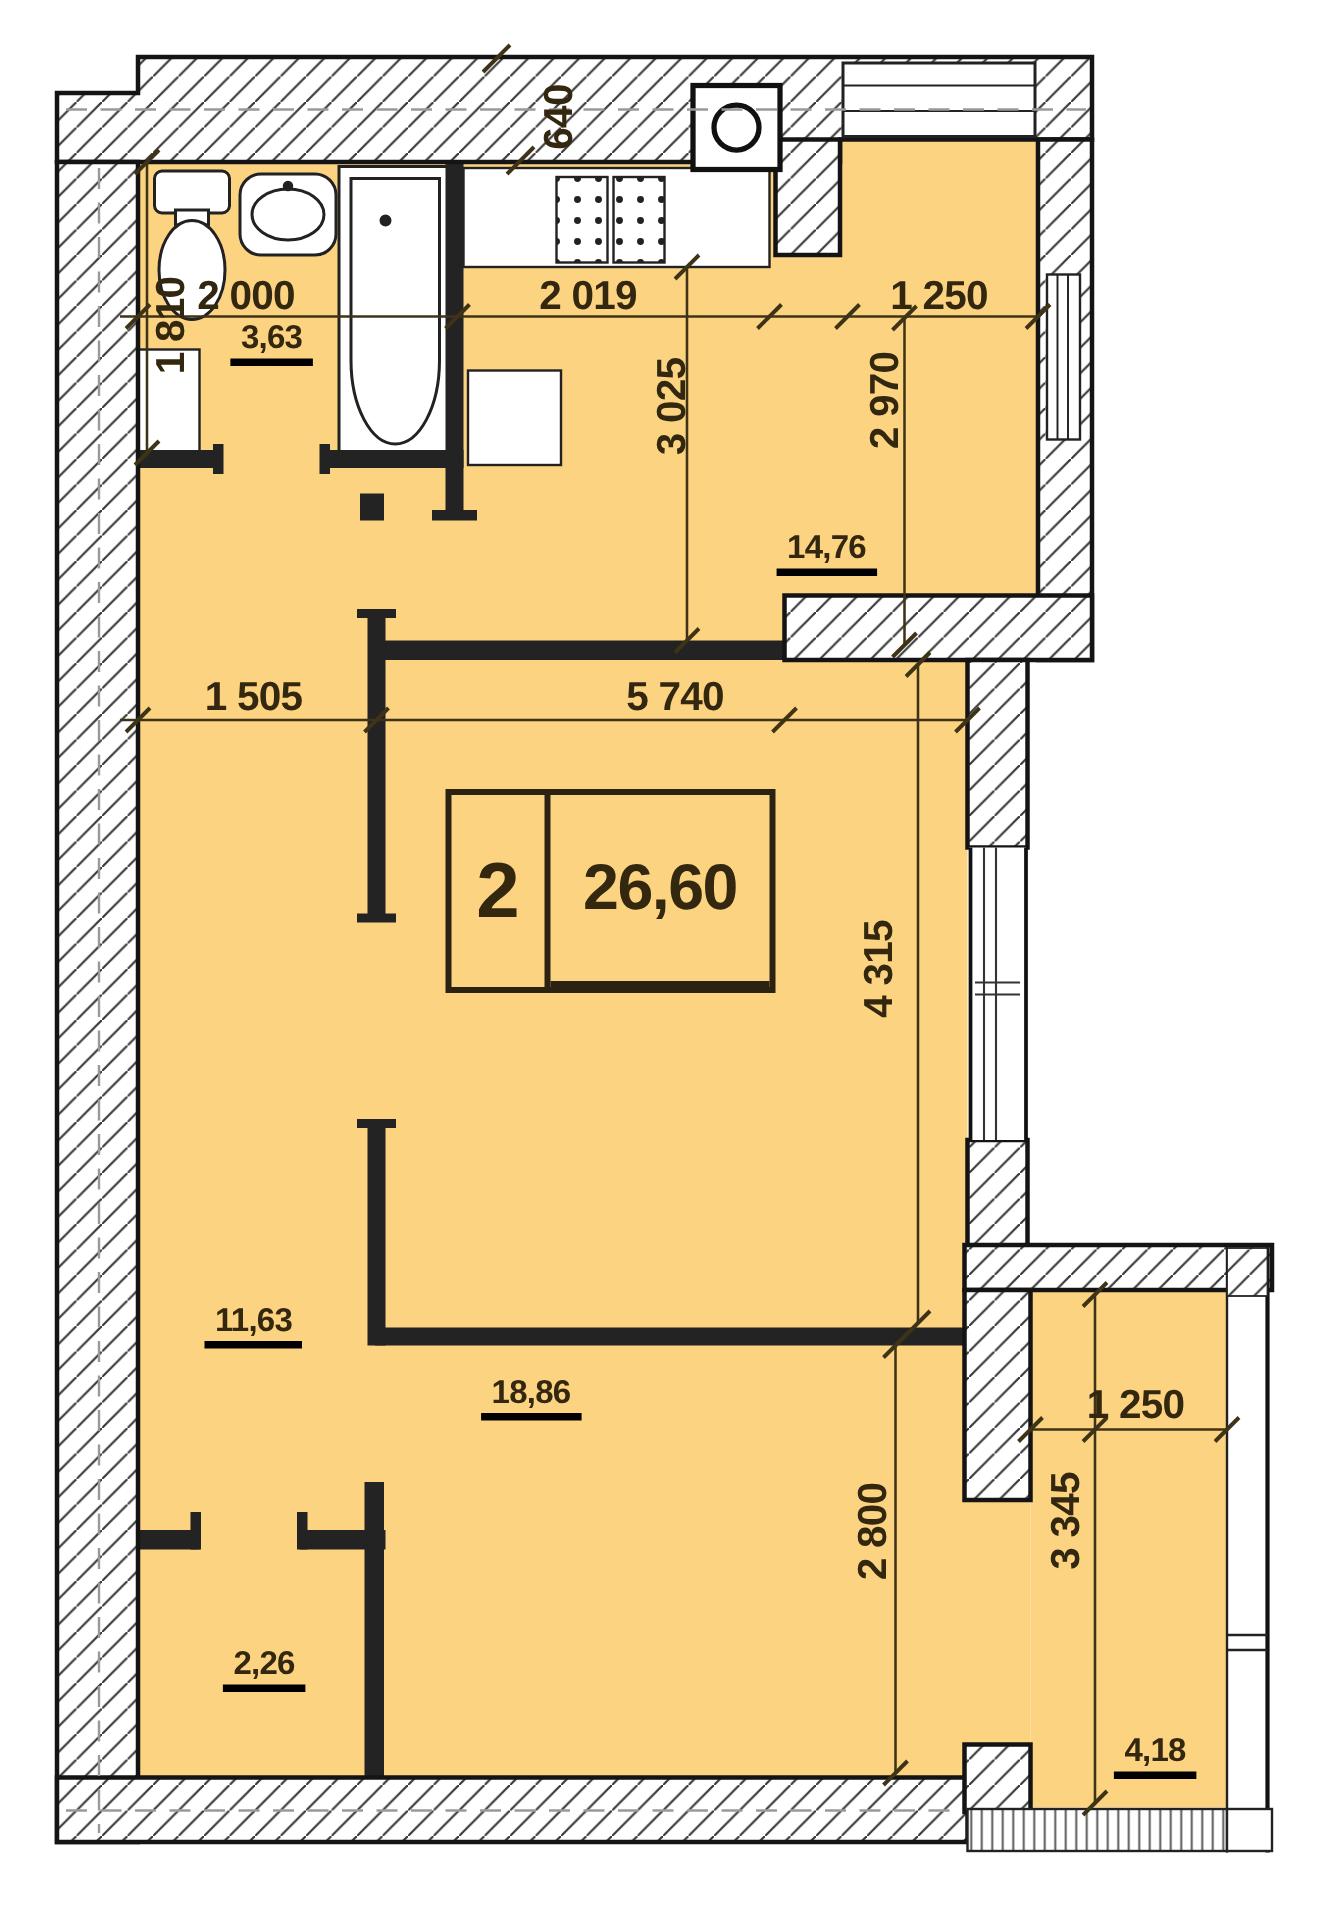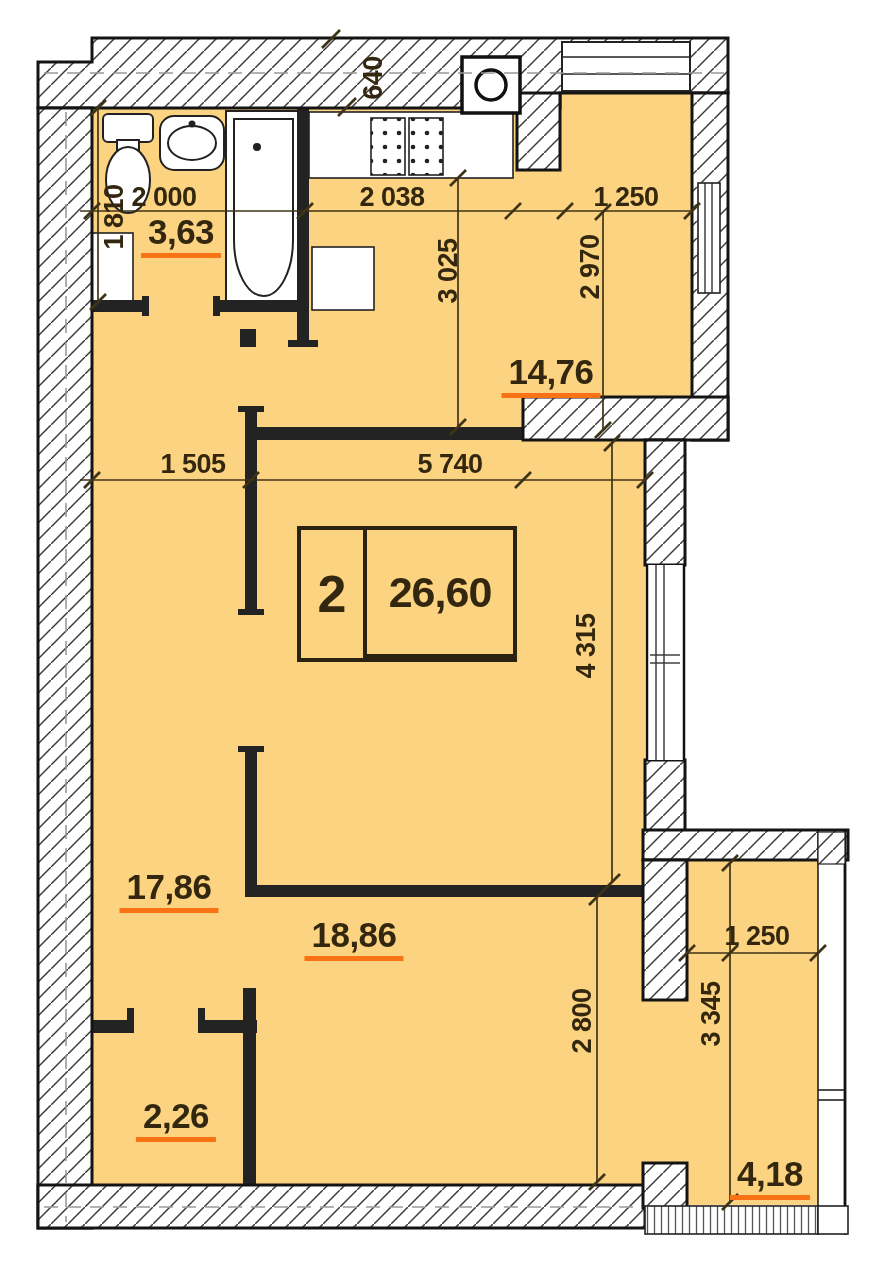--- a/index.html
+++ b/index.html
@@ -1,21 +1,21 @@
 <!DOCTYPE html>
 <html><head>
 <meta charset="utf-8">
 <style>
   html,body{margin:0;padding:0;background:#fff;}
   #stage{position:relative;width:881px;height:1280px;background:#fff;overflow:hidden;
          font-family:"Liberation Sans", sans-serif;}
   #plan-svg{position:absolute;left:0;top:0;}
   .lbl{position:absolute;color:#33270f;font-weight:bold;white-space:nowrap;
        transform:translateX(-50%);letter-spacing:-0.5px;}
-  .area{font-size:35px;border-bottom:5px solid #f97316;padding:0 7px 1px 7px;}
+  .area{font-size:22px;border-bottom:5px solid #000000;padding:0 7px 1px 7px;}
   .dim{font-size:27px;}
   .vdim{position:absolute;color:#33270f;font-weight:bold;white-space:nowrap;
         font-size:27px;letter-spacing:-0.5px;
         transform:translate(-50%,-50%) rotate(-90deg);}
   #unit-box{position:absolute;left:297px;top:526px;width:212px;height:128px;
             border:4px solid #2b2212;display:flex;color:#33270f;font-weight:bold;}
   #unit-box .left{width:62px;border-right:4px solid #2b2212;display:flex;
                   align-items:center;justify-content:center;font-size:52px;}
   #unit-box .right{flex:1;display:flex;flex-direction:column;justify-content:space-between;}
   #unit-box .right div{flex:1;display:flex;align-items:center;justify-content:center;
@@ -193,29 +193,29 @@
     <line x1="722" y1="871" x2="738" y2="855"></line>
     <line x1="722" y1="961" x2="738" y2="945"></line>
     <line x1="722" y1="1210" x2="738" y2="1194"></line>
     <line x1="322" y1="48" x2="340" y2="30"></line>
     <line x1="338" y1="116" x2="356" y2="98"></line>
   </g>
 </svg>
 
 <div class="lbl area" style="left:181px;top:212px;">3,63</div>
 <div class="lbl area" style="left:551px;top:352px;">14,76</div>
-<div class="lbl area" style="left:169px;top:867px;">17,86</div>
+<div class="lbl area" style="left:169px;top:867px;">11,63</div>
 <div class="lbl area" style="left:354px;top:915px;">18,86</div>
 <div class="lbl area" style="left:176px;top:1096px;text-align:center;">2,26</div>
 <div class="lbl area" style="left:770px;top:1154px;">4,18</div>
 
 <div class="lbl dim" style="left:164px;top:182px;">2 000</div>
-<div class="lbl dim" style="left:392px;top:182px;">2 038</div>
+<div class="lbl dim" style="left:392px;top:182px;">2 019</div>
 <div class="lbl dim" style="left:626px;top:182px;">1 250</div>
-<div class="lbl dim" style="left:169px;top:449px;margin-left:24px;">1 505</div>
+<div class="lbl dim" style="left:169px;top:449px;">1 505</div>
 <div class="lbl dim" style="left:450px;top:449px;">5 740</div>
 <div class="lbl dim" style="left:757px;top:921px;">1 250</div>
 
 <div class="vdim" style="left:373px;top:78px;">640</div>
 <div class="vdim" style="left:114px;top:217px;">1 810</div>
 <div class="vdim" style="left:448px;top:271px;">3 025</div>
 <div class="vdim" style="left:590px;top:267px;">2 970</div>
 <div class="vdim" style="left:586px;top:646px;">4 315</div>
 <div class="vdim" style="left:582px;top:1021px;">2 800</div>
 <div class="vdim" style="left:711px;top:1014px;">3 345</div>

